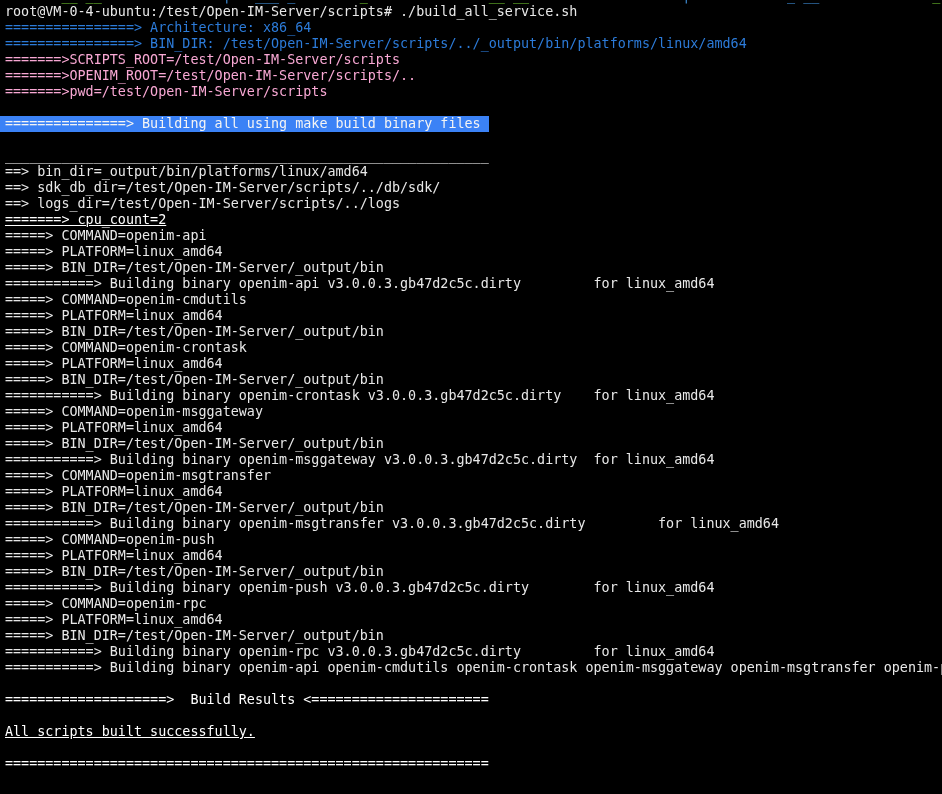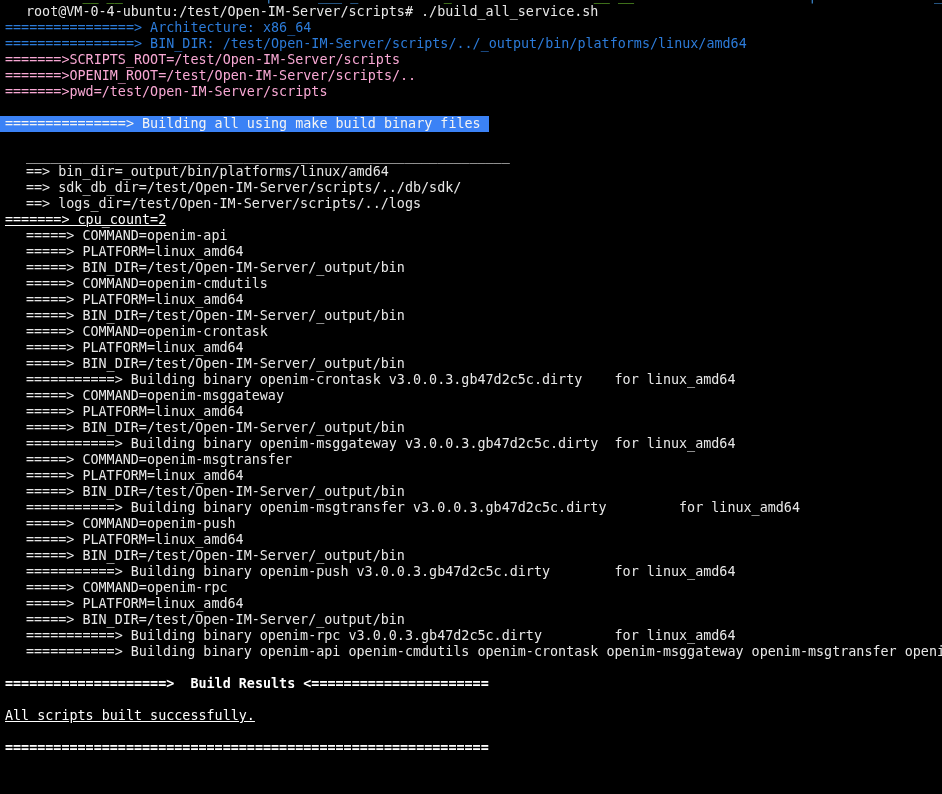--- a/index.html
+++ b/index.html
@@ -5,25 +5,25 @@
   html,body{margin:0;padding:0;background:#000;}
   body{width:942px;height:794px;overflow:hidden;position:relative;}
   #terminal{
     position:absolute;inset:0;overflow:hidden;background:#000;
     font-family:"DejaVu Sans Mono", "Liberation Mono", monospace;
     font-size:13.4px;
   }
   .line{height:16px;line-height:16px;white-space:pre;padding-left:5px;}
   .line.sliver{margin-top:-12px;}
   .line.hl{background:#3b82f6;width:max-content;}
-  .w{color:#e8e8e8;margin-left:21px;}
+  .w{color:#e8e8e8;}
   .b{color:#2c7bd9;text-align:right;}
   .y{color:#f9a8d4;}
   .g{color:#ffffff;text-decoration:underline;}
-  .bd{color:#ffffff;font-weight:bold;}
+  .bd{color:#ffffff;font-weight:normal;}
   .hlw{color:#f4f4f4;}
   .gs{color:#6abf2e;}
   .bs{color:#3f8fd9;}
 </style>
 </head>
 <body>
 
 <div id="terminal">
     <div class="line sliver"><span class="w">       </span><span class="gs">__ __</span><span class="w">               </span><span class="bs">|</span><span class="w">   </span><span class="bs">___ _</span><span class="w">        </span><span class="gs">_</span><span class="w">               </span><span class="gs">__ __</span><span class="w">                   </span><span class="bs">|</span><span class="w">            </span><span class="bs">_ __</span><span class="w">              </span><span class="gs">_</span></div>
     <div class="line"><span class="w">root@VM-0-4-ubuntu:/test/Open-IM-Server/scripts# ./build_all_service.sh</span></div>
@@ -36,20 +36,21 @@
     <div class="line hl"><span class="hlw">===============&gt; Building all using make build binary files </span></div>
     <div class="line"></div>
     <div class="line"><span class="w">____________________________________________________________</span></div>
     <div class="line"><span class="w">==&gt; bin_dir=_output/bin/platforms/linux/amd64</span></div>
     <div class="line"><span class="w">==&gt; sdk_db_dir=/test/Open-IM-Server/scripts/../db/sdk/</span></div>
     <div class="line"><span class="w">==&gt; logs_dir=/test/Open-IM-Server/scripts/../logs</span></div>
     <div class="line"><span class="g">=======&gt; cpu_count=2</span></div>
     <div class="line"><span class="w">=====&gt; COMMAND=openim-api</span></div>
     <div class="line"><span class="w">=====&gt; PLATFORM=linux_amd64</span></div>
     <div class="line"><span class="w">=====&gt; BIN_DIR=/test/Open-IM-Server/_output/bin</span></div>
+    <div class="line"><span class="w">===========&gt; Building binary openim-api v3.0.0.3.gb47d2c5c.dirty         for linux_amd64</span></div>
     <div class="line"><span class="w">=====&gt; COMMAND=openim-cmdutils</span></div>
     <div class="line"><span class="w">=====&gt; PLATFORM=linux_amd64</span></div>
     <div class="line"><span class="w">=====&gt; BIN_DIR=/test/Open-IM-Server/_output/bin</span></div>
     <div class="line"><span class="w">=====&gt; COMMAND=openim-crontask</span></div>
     <div class="line"><span class="w">=====&gt; PLATFORM=linux_amd64</span></div>
     <div class="line"><span class="w">=====&gt; BIN_DIR=/test/Open-IM-Server/_output/bin</span></div>
     <div class="line"><span class="w">===========&gt; Building binary openim-crontask v3.0.0.3.gb47d2c5c.dirty    for linux_amd64</span></div>
     <div class="line"><span class="w">=====&gt; COMMAND=openim-msggateway</span></div>
     <div class="line"><span class="w">=====&gt; PLATFORM=linux_amd64</span></div>
     <div class="line"><span class="w">=====&gt; BIN_DIR=/test/Open-IM-Server/_output/bin</span></div>

